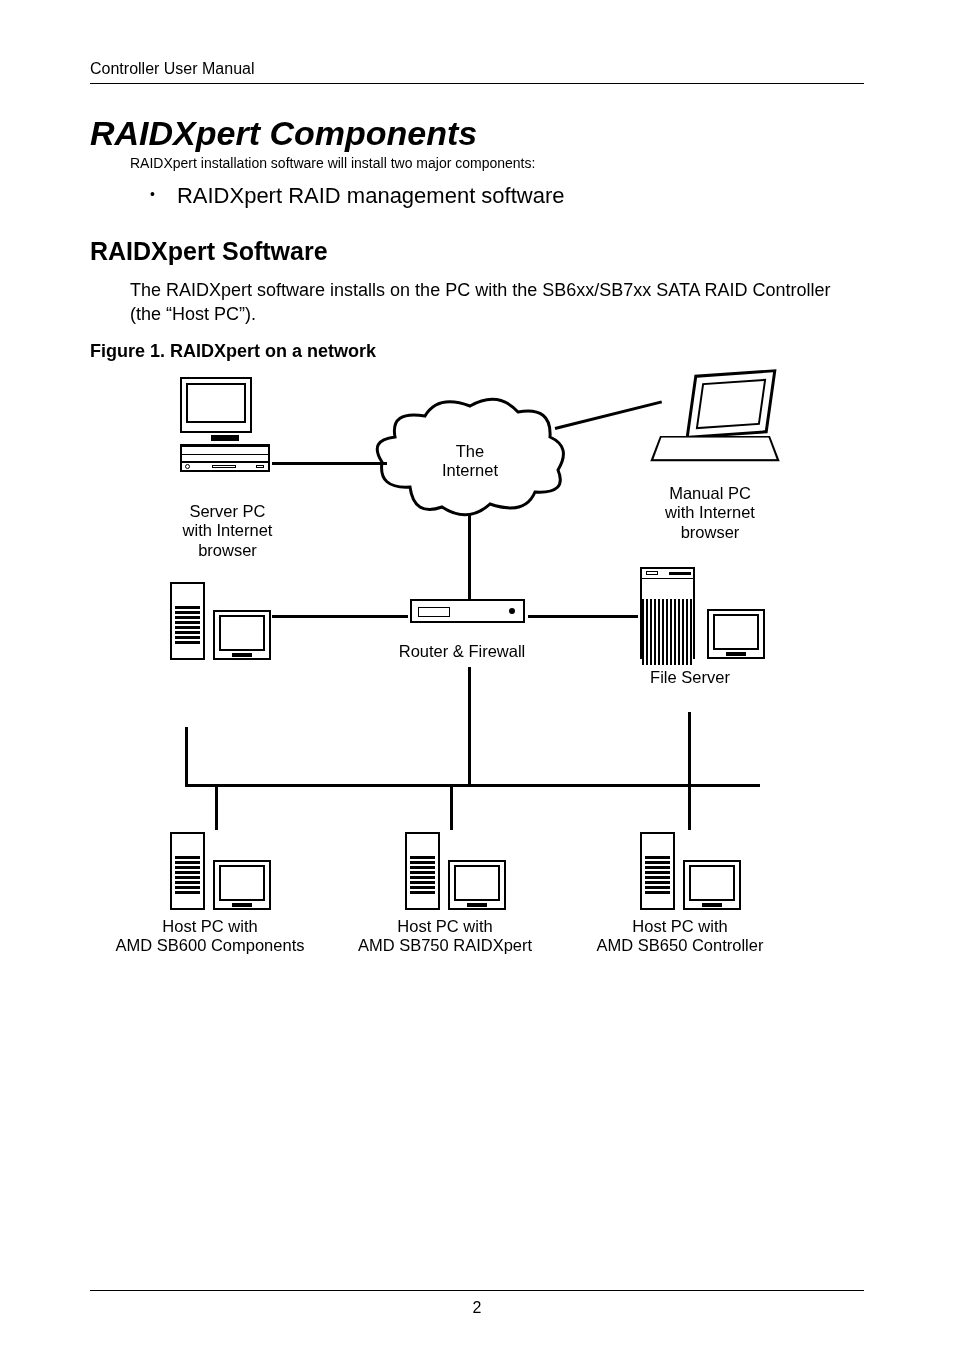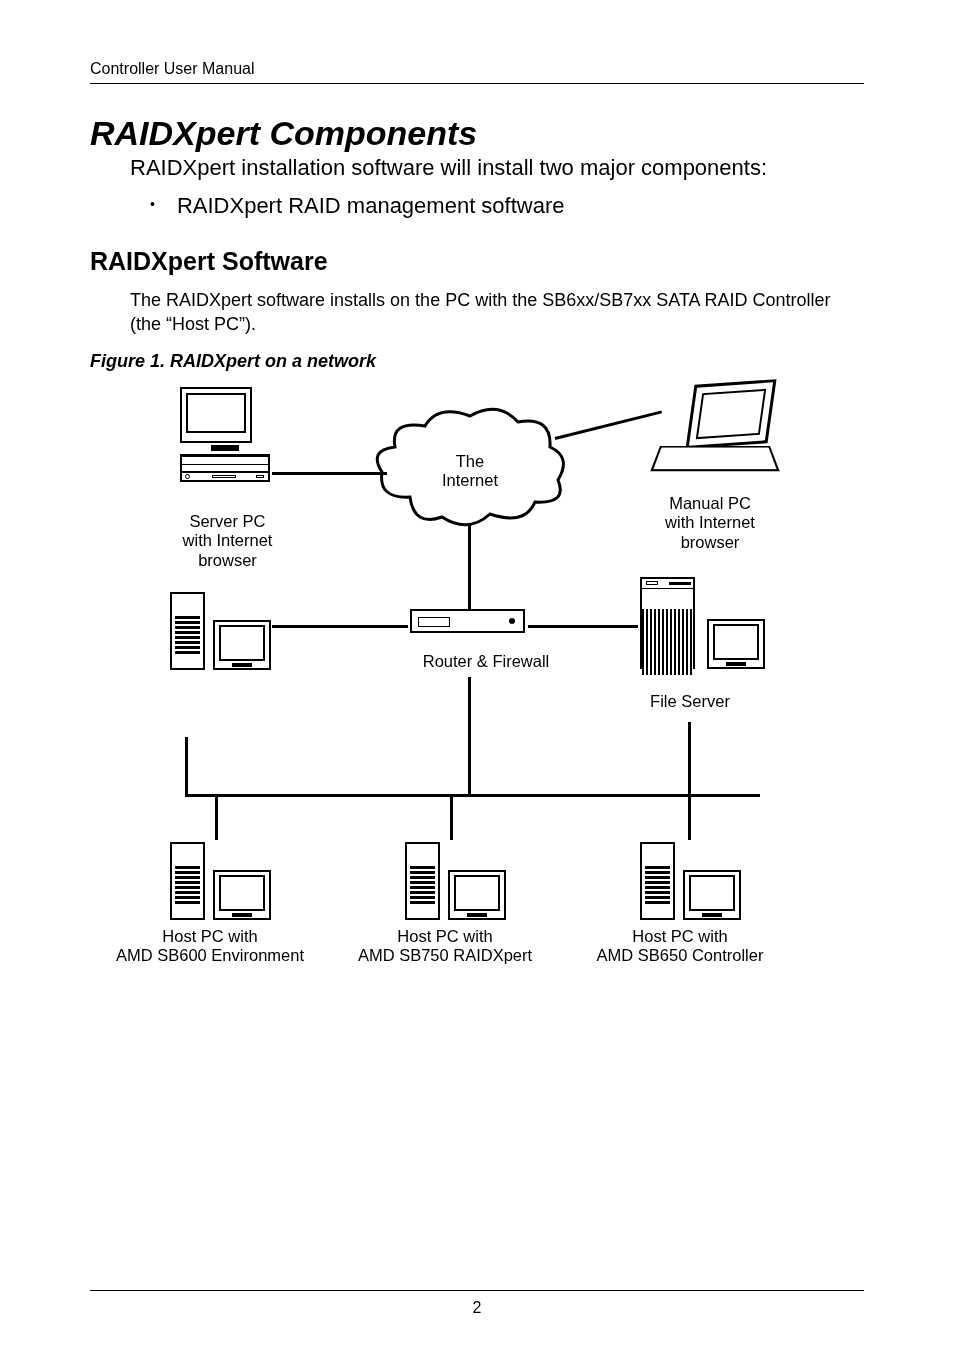--- a/index.html
+++ b/index.html
@@ -17,27 +17,27 @@
       border-bottom: 1px solid #000;
       padding-bottom: 5px;
       margin-bottom: 30px;
     }
     .h1 {
       font-size: 34px;
       font-weight: bold;
       font-style: italic;
       margin-bottom: 2px;
     }
-    .intro { font-size: 22px; margin-left: 40px; margin-bottom: 12px; }
+    .intro { font-size: 14px; margin-left: 40px; margin-bottom: 12px; }
     .bullet-list { margin-left: 60px; list-style: none; }
     .bullet-list li { font-size: 22px; margin-bottom: 8px; display:flex; align-items:flex-start;}
     .bullet-list li::before { content: "\2022"; margin-right: 22px; font-size: 14px; line-height: 22px;}
     .h2 { font-size: 25px; font-weight: bold; margin-top: 28px; margin-bottom: 12px; }
     .body-text { font-size: 18px; margin-left: 40px; margin-bottom: 14px; line-height: 1.35; }
-    .fig-caption { font-size: 18px; font-weight: bold; font-style: italic; margin-left: 0; margin-top: 8px; margin-bottom: 10px; }
+    .fig-caption { font-size: 18px; font-weight: bold; margin-left: 0; margin-top: 8px; margin-bottom: 10px; }
     .diagram-wrap { position: relative; width: 774px; height: 630px; margin-left: 0; }
     .label { position: absolute; font-size: 16.5px; text-align: center; line-height: 1.2; }
     .page-num { position: absolute; bottom: 35px; left: 0; width: 100%; text-align: center; font-size: 16px; border-top: 1px solid #000; padding-top: 8px; width: 774px; left: 90px;}
 
     
     .pc { position:absolute; }
     .crt { width:72px; height:56px; border:2px solid #000; background:#fff; }
     .crt-screen { width:60px; height:40px; border:2px solid #000; margin:4px auto 0; background:#fff; }
     .crt-base { width:28px; height:6px; background:#000; margin:2px auto 0; }
 
@@ -151,30 +151,30 @@
           <div></div>
           <div></div>
           <div></div>
         </div></div>
     <div class="monitor"><div class="monitor-inner"></div><div class="monitor-base"></div></div>
   </div>
 
   <div class="pc" style="left:320px; top:227px;">
     <div class="rackbox"></div>
   </div>
-  <div class="label" style="left:316px; top:270px; width:160px;">Router &amp; Firewall</div>
+  <div class="label" style="left:292px; top:270px; width:160px;">Router &amp; Firewall</div>
 
   <div class="pc" style="left:550px; top:195px;">
     <div class="server-tower"><div style="height:10px;border-bottom:1px solid #000;position:relative;">
           <span style="position:absolute;left:4px;top:2px;width:12px;height:4px;border:1px solid #000;"></span>
           <span style="position:absolute;right:2px;top:3px;width:22px;height:3px;background:#000;"></span>
         </div><div class="stripes"></div></div>
     <div class="monitor" style="margin-left:8px;"><div class="monitor-inner"></div><div class="monitor-base"></div></div>
   </div>
-  <div class="label" style="left:540px; top:310px; width:120px;">File Server</div>
+  <div class="label" style="left:540px; top:296px; width:120px;">File Server</div>
 
   <div class="line" style="left:95px; top:412px; width:575px; height:3px;"></div>
 
   <div class="line" style="left:95px; top:355px; width:3px; height:57px;"></div>
   <div class="line" style="left:378px; top:295px; width:3px; height:119px;"></div>
   <div class="line" style="left:598px; top:340px; width:3px; height:74px;"></div>
 
   <div class="line" style="left:182px; top:243px; width:136px; height:3px;"></div>
 
   <div class="line" style="left:438px; top:243px; width:110px; height:3px;"></div>
@@ -191,21 +191,21 @@
           <div></div>
           <div></div>
           <div></div>
           <div></div>
           <div></div>
         </div></div>
     <div class="monitor"><div class="monitor-inner"></div><div class="monitor-base"></div></div>
   </div>
   <div class="label" style="left:10px; top:545px; width:220px;">
     <span>Host PC with</span><br>
-    <span>AMD SB600 Environment</span>
+    <span>AMD SB600 Components</span>
   </div>
 
   <div class="pc" style="left:315px; top:460px;">
     <div class="tower"><div class="slots">
           <div></div>
           <div></div>
           <div></div>
           <div></div>
           <div></div>
           <div></div>

